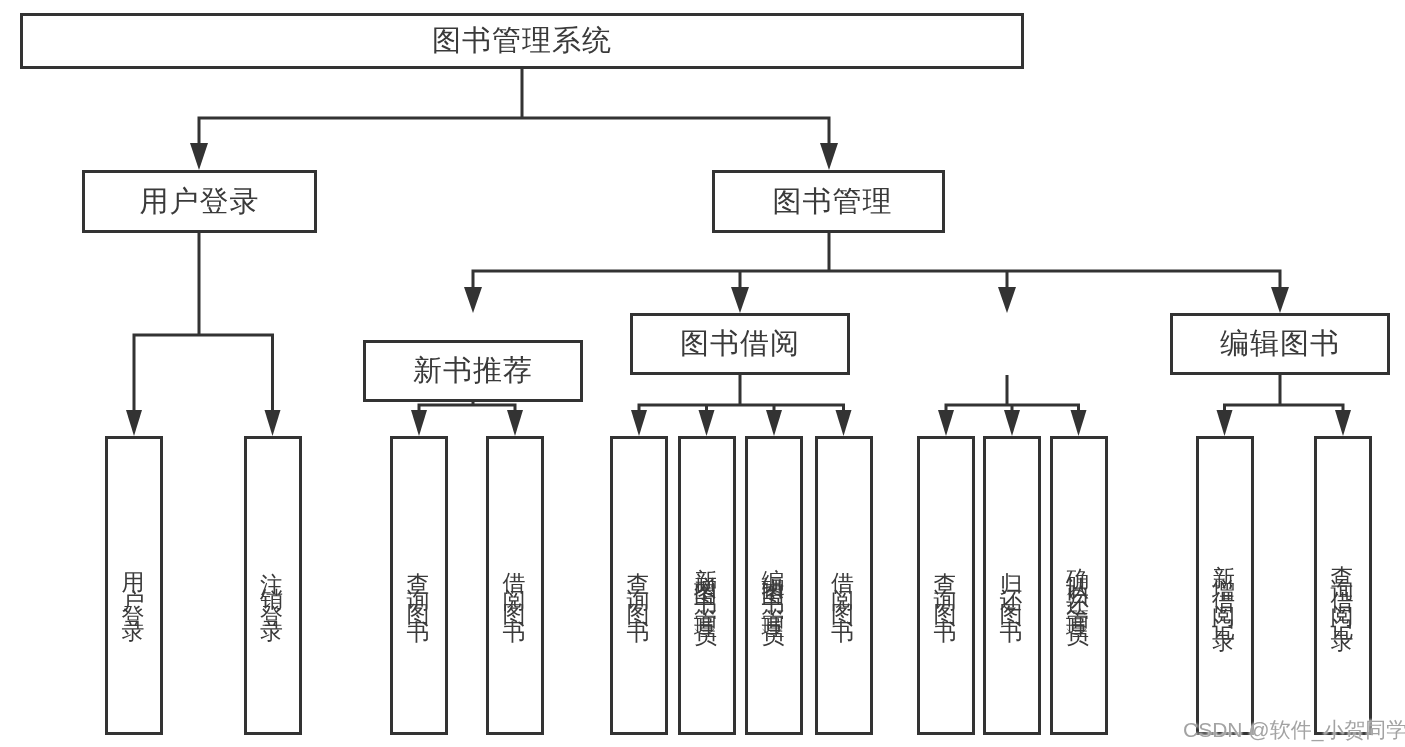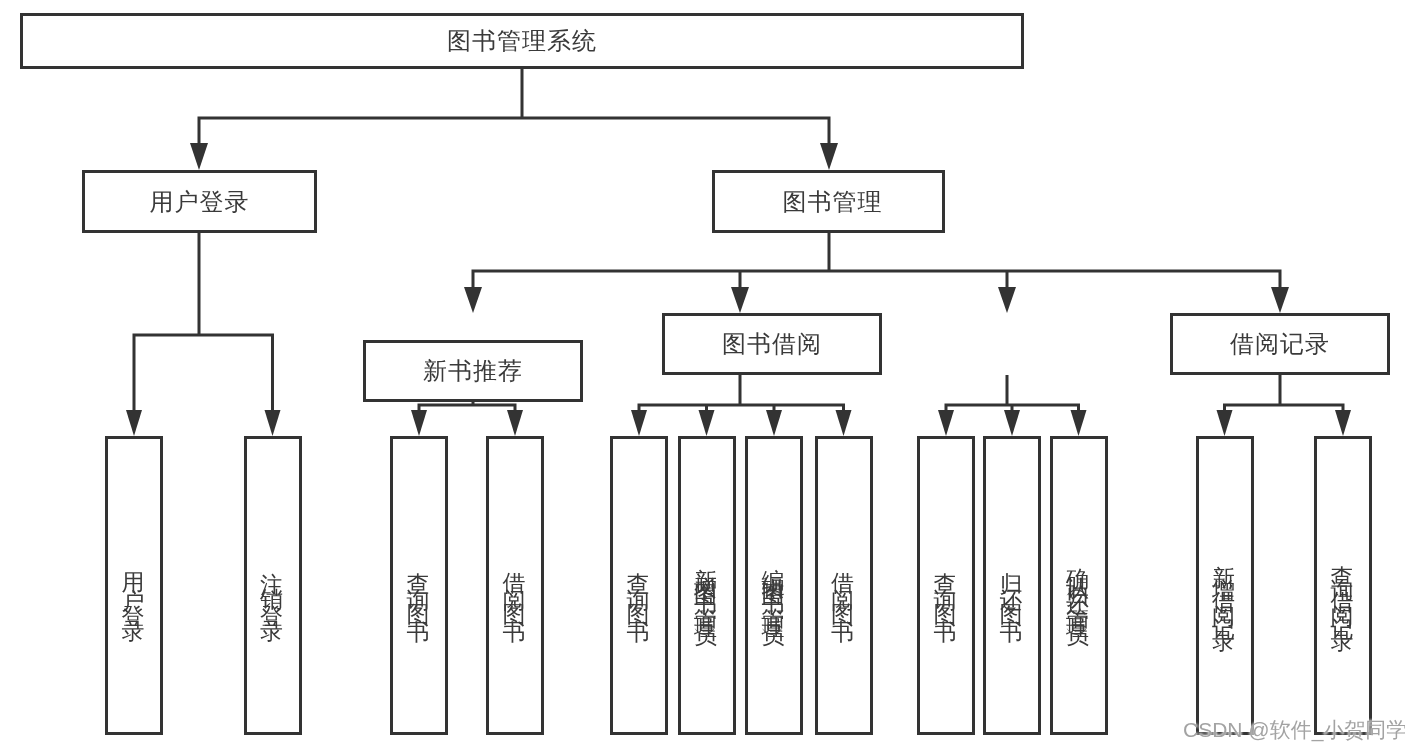--- a/index.html
+++ b/index.html
@@ -25,34 +25,34 @@
   }
   .node {
     position: absolute;
     box-sizing: border-box;
     border: 3px solid #333333;
     background: #ffffff;
     display: flex;
     align-items: center;
     justify-content: center;
     color: #3a3a3a;
-    font-size: 24px;
+    font-size: 29px;
     letter-spacing: 1px;
     text-align: center;
     z-index: 2;
   }
   
   .root-box   { left: 20px;   top: 13px;  width: 1004px; height: 56px; }
   
   .l2-a       { left: 82px;   top: 170px; width: 235px;  height: 63px; }
   .l2-b       { left: 712px;  top: 170px; width: 233px;  height: 63px; padding-left: 8px; }
   
   .l3         { top: 313px; height: 62px; width: 220px; }
   .l3-0 { left: 363px; margin-top: 27px; }
-  .l3-1 { left: 662px; }
+  .l3-1 { left: 630px; }
   .l3-2 { left: 897px; }
   .l3-3 { left: 1170px; }
   
   .leaf {
     position: absolute;
     box-sizing: border-box;
     border: 3px solid #333333;
     background: #ffffff;
     top: 436px;
     height: 299px;
@@ -155,21 +155,21 @@
     <span>图书管理</span>
   </div>
 
   <div class="node l3 l3-0">
     <span>新书推荐</span>
   </div>
   <div class="node l3 l3-1">
     <span>图书借阅</span>
   </div>
   <div class="node l3 l3-3">
-    <span>借阅记录</span>
+    <span>编辑图书</span>
   </div>
 
   <div class="leaf leaf-1 ls4">
     <span>用户登录</span>
   </div>
   <div class="leaf leaf-2 ls4">
     <span>注销登录</span>
   </div>
   <div class="leaf leaf-3 ls4">
     <span>查询图书</span>

